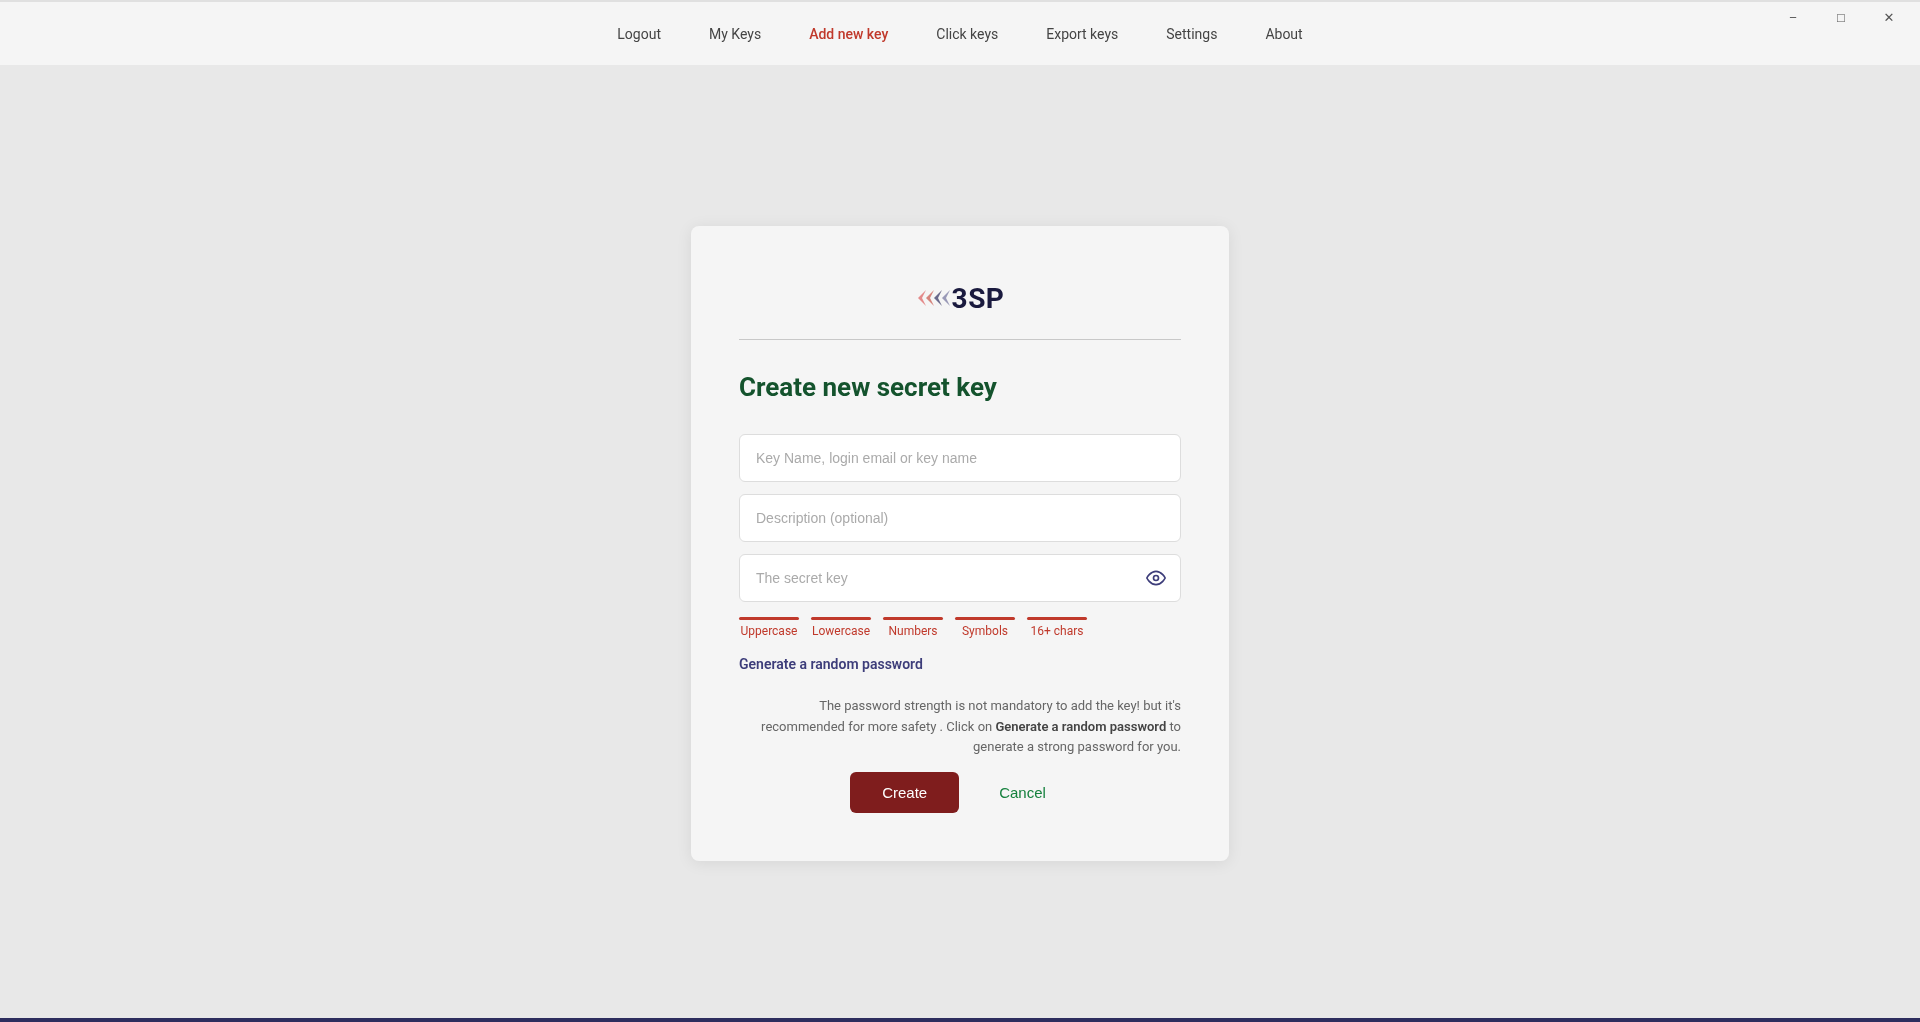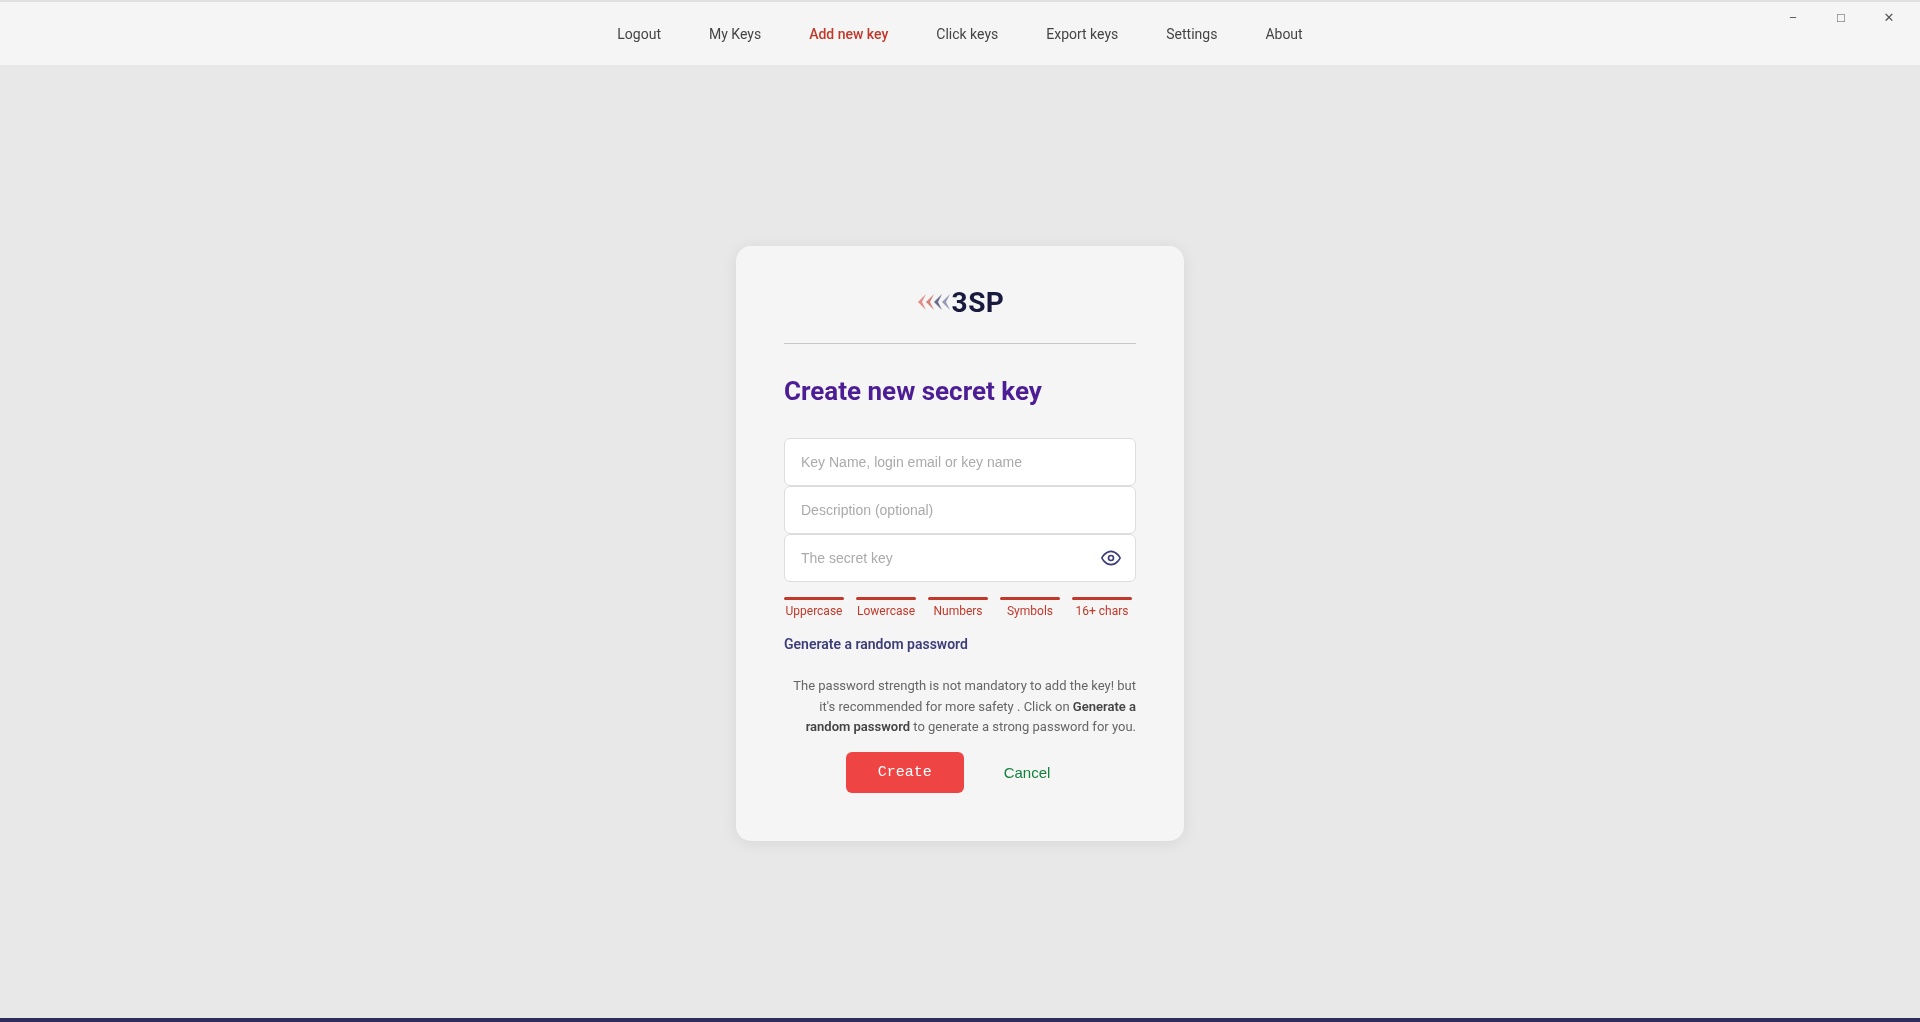--- a/index.html
+++ b/index.html
@@ -91,23 +91,23 @@
       bottom: 0;
       background: #e8e8e8;
       display: flex;
       align-items: center;
       justify-content: center;
     }
 
     
     .card {
       background: #f5f5f5;
-      border-radius: 15px;
-      width: 448px;
-      padding: 40px 48px 48px;
+      border-radius: 8px;
+      width: 538px;
+      padding: 56px 48px 48px;
       box-shadow: 0 2px 16px rgba(0,0,0,0.08);
     }
 
     .card-logo {
       display: flex;
       align-items: center;
       justify-content: center;
       margin-bottom: 24px;
     }
 
@@ -120,27 +120,27 @@
 
     .divider {
       height: 1px;
       background: #c8c8c8;
       margin-bottom: 32px;
     }
 
     .card-title {
       font-size: 26px;
       font-weight: 700;
-      color: #4c1d95;
+      color: #14532d;
       margin-bottom: 32px;
       text-align: left;
     }
 
     .form-field {
-      margin-bottom: 0;
+      margin-bottom: 12px;
     }
 
     .form-input {
       width: 100%;
       height: 48px;
       border: 1px solid #ddd;
       border-radius: 6px;
       padding: 0 16px;
       font-size: 14px;
       color: #333;
@@ -226,30 +226,29 @@
     }
 
     
     .button-row {
       display: flex;
       gap: 16px;
       justify-content: center;
     }
 
     .btn-create {
-      background: #ef4444;
+      background: #7f1d1d;
       color: white;
       border: none;
       border-radius: 6px;
       padding: 12px 32px;
       font-size: 15px;
       font-weight: 500;
       cursor: pointer;
       min-width: 90px;
-      font-family: Liberation Mono, monospace;
     }
 
     .btn-cancel {
       background: transparent;
       color: #15803d;
       border: none;
       border-radius: 6px;
       padding: 12px 24px;
       font-size: 15px;
       cursor: pointer;

